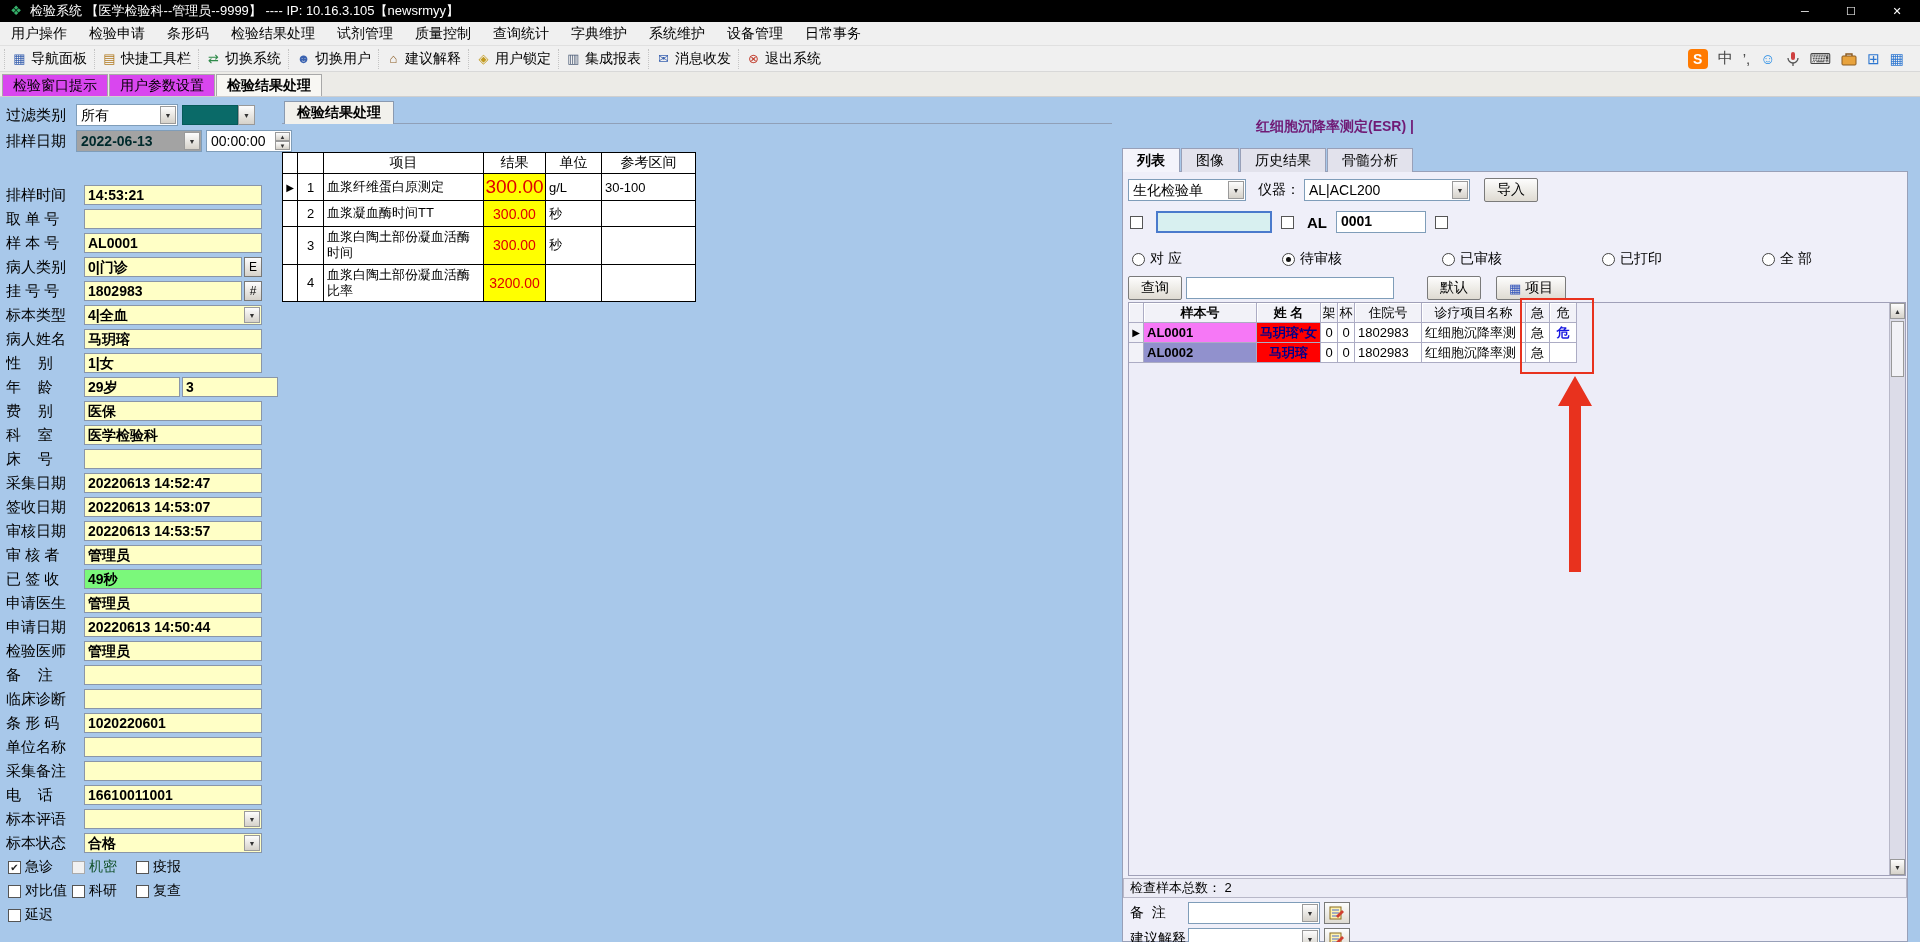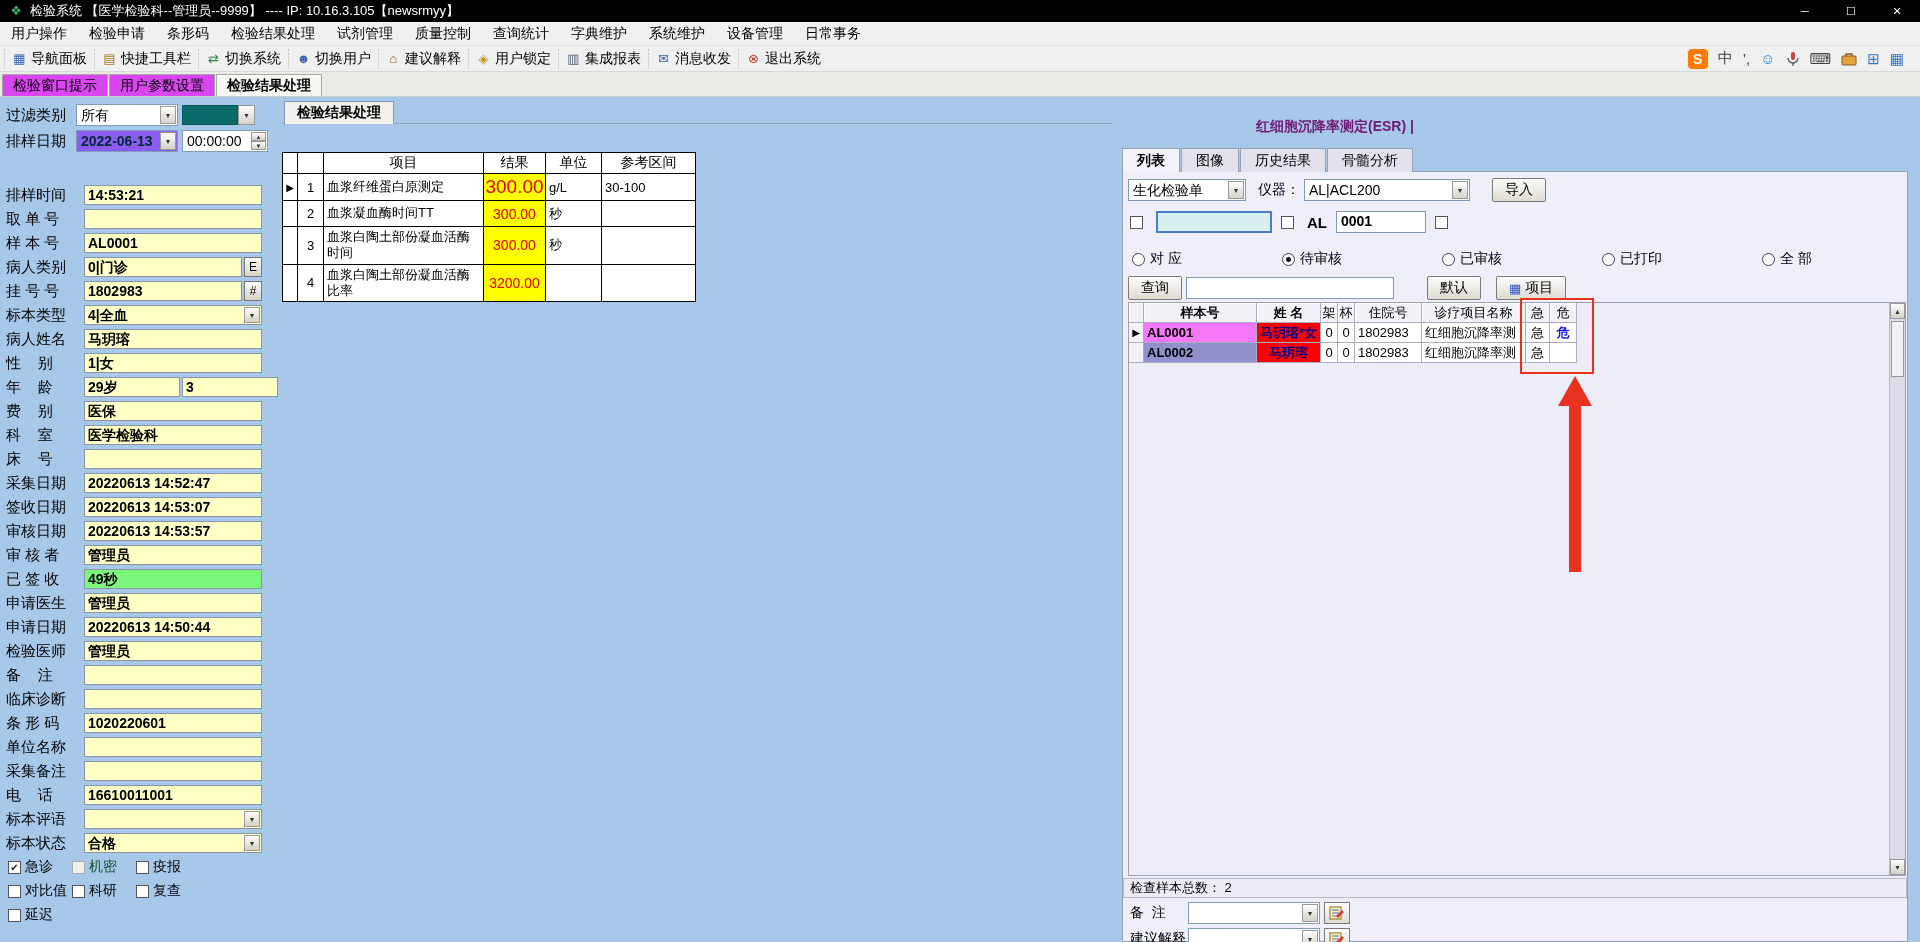--- a/index.html
+++ b/index.html
@@ -36,21 +36,21 @@
 
 
 .filter-row{position:absolute;left:0;height:24px;display:flex;align-items:center}
 #filterRow1{top:6px}#filterRow2{top:32px}
 .flt-label{width:76px;padding-left:6px;font-size:15px;white-space:pre}
 .combo{position:relative;height:22px;background:#fff;border:1px solid #7F9DB9;font-size:14px;padding:2px 18px 0 4px;overflow:hidden;white-space:nowrap}
 .dd-btn{position:absolute;right:1px;top:1px;bottom:1px;width:16px;background:linear-gradient(#FDFDFD,#D6D2CA);border:1px solid #9A9A9A;font-size:7px;color:#333;display:flex;align-items:center;justify-content:center}
 #filterCombo{width:102px}
 .teal-box{width:56px;height:20px;background:#0A6A68;border:1px solid #065A58;margin-left:4px}
 .mini-dd{width:17px;height:20px;background:linear-gradient(#FDFDFD,#D6D2CA);border:1px solid #999;font-size:7px;color:#333;display:flex;align-items:center;justify-content:center}
-#dateCombo{width:102px;background:#8b5cf6;color:#002A2C;font-weight:bold}
+#dateCombo{width:126px;background:#a3a3a3;color:#002A2C;font-weight:bold}
 .time-spin{position:relative;width:86px;height:22px;background:#fff;border:1px solid #7F9DB9;font-size:14px;padding:2px 18px 0 4px;margin-left:4px}
 .spin-col{position:absolute;right:1px;top:1px;bottom:1px;width:15px;display:flex;flex-direction:column}
 .spin-btn{flex:1;background:linear-gradient(#FDFDFD,#D6D2CA);border:1px solid #999;font-size:6px;color:#333;display:flex;align-items:center;justify-content:center}
 
 
 .left-form{position:absolute;top:86px;left:0;width:272px}
 .form-row{display:flex;align-items:center;height:24px;padding-left:6px}
 .form-label{width:78px;font-size:15px;flex:none;white-space:pre;overflow:hidden}
 .field{position:relative;width:178px;height:20px;background:#FFFFC6;border:1px solid #8A96A8;font-size:14px;font-weight:bold;padding:1px 3px 0;overflow:hidden;white-space:nowrap;flex:none}
 .field .dd-btn{display:none}
@@ -99,21 +99,21 @@
 .right-panel{position:absolute;left:1122px;top:51px;width:786px;bottom:0;overflow:hidden}
 .rp-tabs{position:absolute;top:0;left:0;height:24px;display:flex;z-index:2}
 .rp-tab{padding:0 14px;display:flex;align-items:center;font-size:14px;background:#E2E2EC;border:1px solid #98A0B8;border-bottom:none;margin-right:1px}
 .rp-tab.active{background:#F4F4FB;font-weight:bold}
 .rp-body{position:absolute;top:23px;left:0;right:0;bottom:0;background:#EFEFF9;border:1px solid #98A0B8}
 .rp-rowA{position:absolute;top:30px;left:6px;display:flex;align-items:center;z-index:2}
 #sheetCombo{width:118px}
 .inst-label{font-size:14px;margin:0 4px 0 12px}
 #instCombo{width:166px}
 .btn{height:24px;padding:0 12px;font-size:14px;background:linear-gradient(#FDFDFD,#DFDBD2);border:1px solid #7A7A7A;border-radius:2px;display:inline-flex;align-items:center;justify-content:center;gap:4px}
-#importBtn{margin-left:22px}
+#importBtn{margin-left:14px}
 .rp-rowB{position:absolute;top:63px;left:8px;display:flex;align-items:center;gap:9px;z-index:2}
 .focus-input{width:116px;height:22px;background:#D8F0F0;border:2px solid #4A7ACC;font-size:14px;padding:0 3px}
 .al-label{font-size:15px;font-weight:bold}
 .plain-input{width:90px;height:22px;background:#fff;border:1px solid #7F9DB9;font-size:14px;font-weight:bold;padding:1px 4px}
 .rp-radios{position:absolute;top:102px;left:10px;width:680px;display:flex;justify-content:space-between;z-index:2}
 .radio{display:flex;align-items:center;font-size:14px;white-space:pre}
 .radio-circle{width:13px;height:13px;border:1px solid #444;border-radius:50%;background:#fff;margin-right:5px;position:relative}
 .checked .radio-circle::after{content:"";position:absolute;left:3px;top:3px;width:5px;height:5px;border-radius:50%;background:#111}
 .rp-query{position:absolute;top:128px;left:6px;display:flex;align-items:center;z-index:2}
 .query-input{width:208px;height:22px;background:#fff;border:1px solid #7F9DB9;margin-left:4px}

